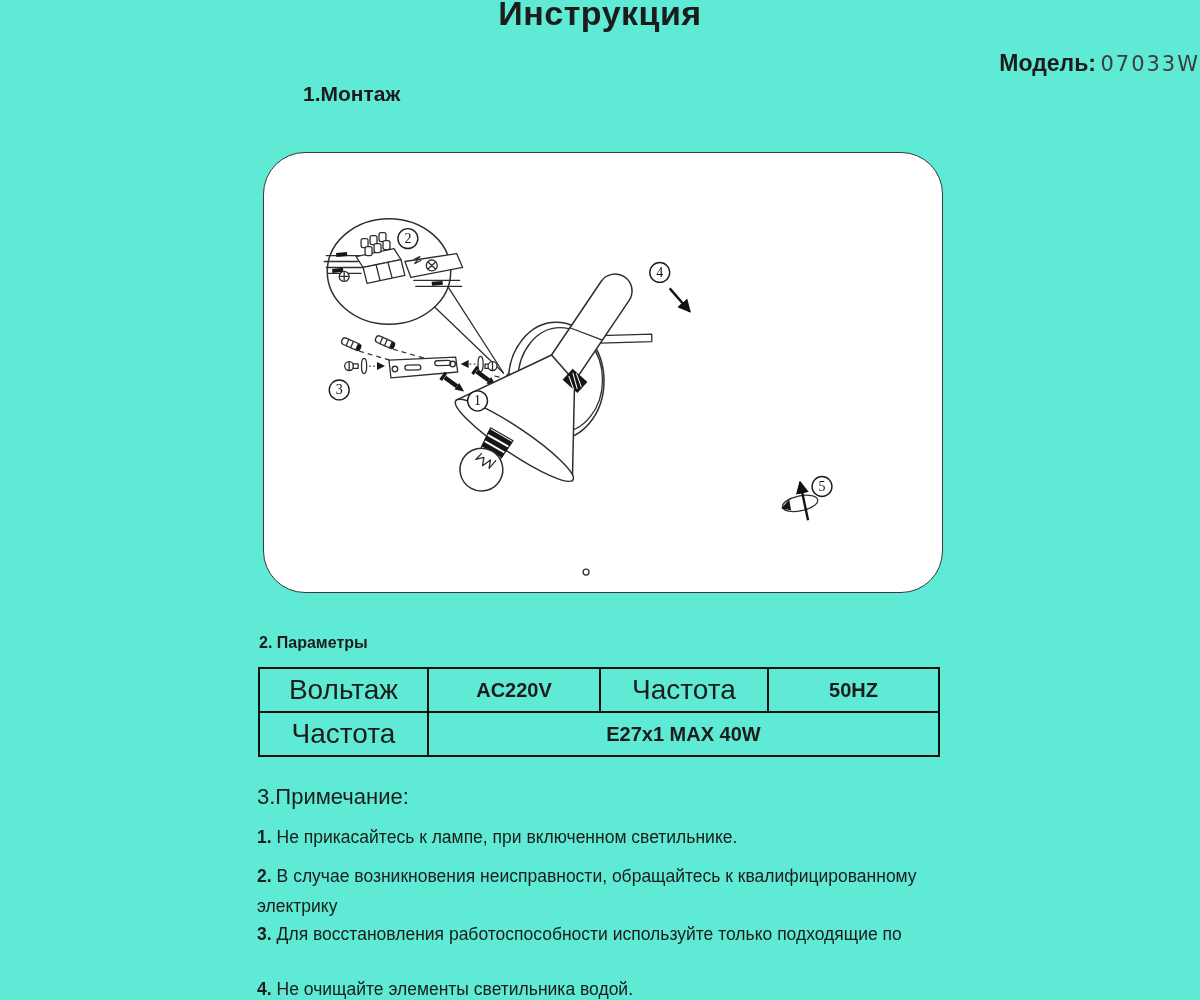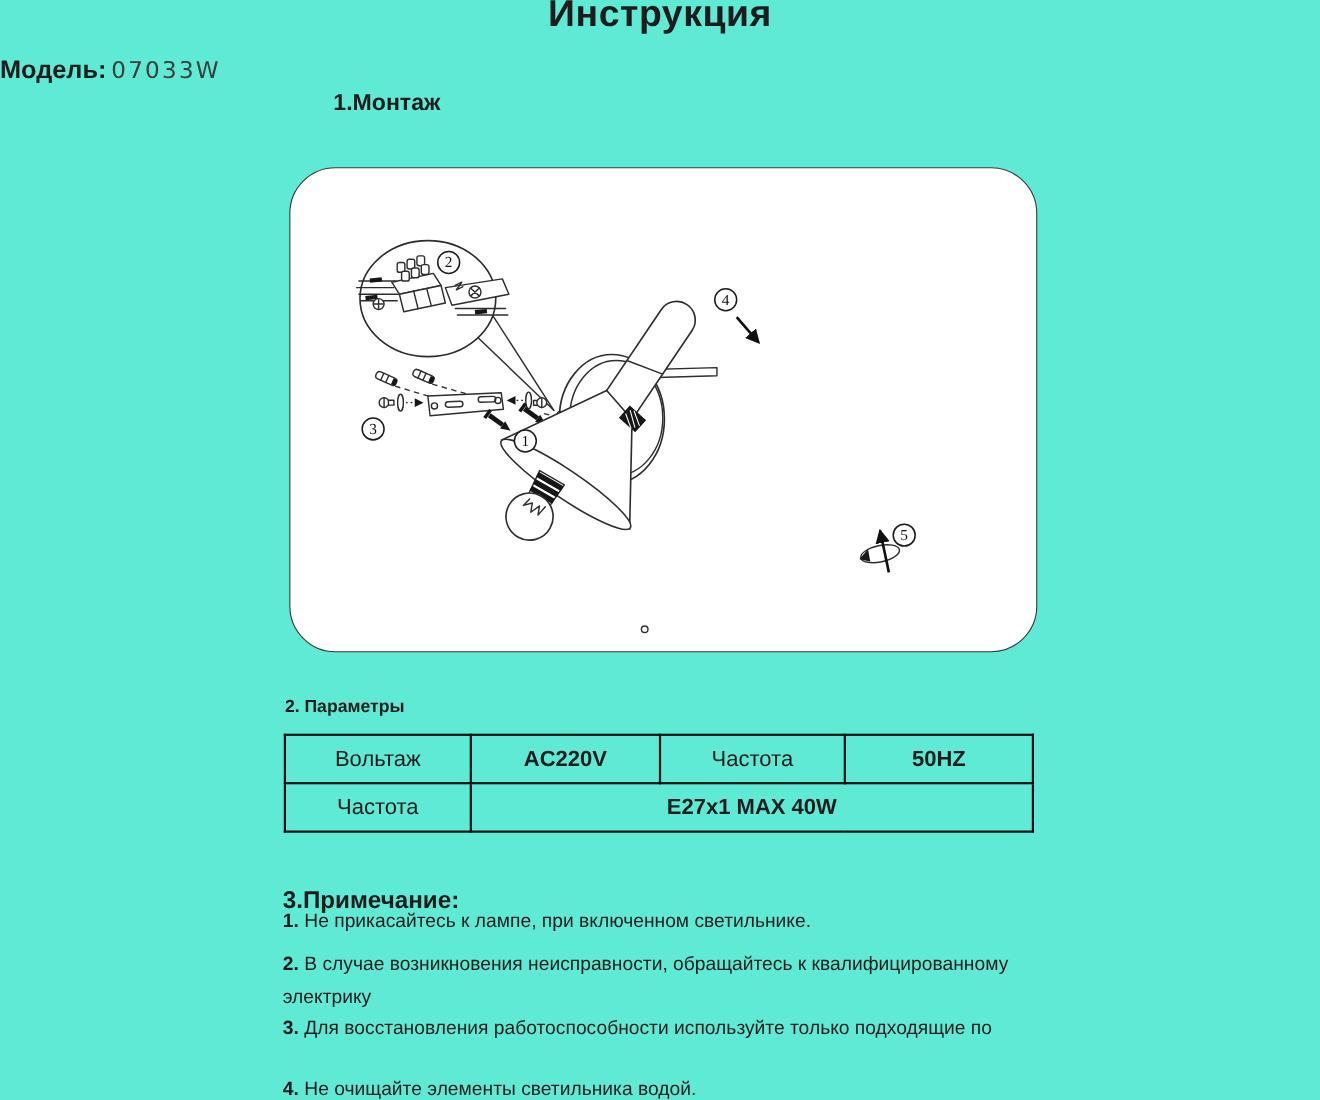--- a/index.html
+++ b/index.html
@@ -1,38 +1,38 @@
 <!DOCTYPE html>
 <html><head>
 <meta charset="utf-8">
 <style>
   html,body{margin:0;padding:0;background:#fff;}
   body{font-family:"Liberation Sans","DejaVu Sans",sans-serif;color:#1c1c1c;}
   .page{position:relative;width:1200px;height:1000px;background:#5eead4;overflow:hidden;}
 
   .title{position:absolute;top:-6px;left:0;width:100%;text-align:center;
          font-size:34px;font-weight:700;letter-spacing:.5px;}
-  .model-line{position:absolute;top:50px;left:0;width:100%;text-align:left;}
+  .model-line{position:absolute;top:50px;left:0;width:100%;text-align:right;}
   .model-label{font-size:23px;font-weight:700;}
   .model-value{font-family:"DejaVu Sans",sans-serif;font-size:21px;color:#3d3d3d;letter-spacing:2px;}
 
   .h-montage{position:absolute;left:259px;top:82px;font-size:21px;font-weight:700;margin-left:44px;}
   .diagram{position:absolute;left:263px;top:152px;width:680px;height:441px;
            border:1.6px solid #3a3a3a;border-radius:42px;box-sizing:border-box;background:#fff;}
   .diagram svg{display:block;width:100%;height:100%;}
 
   .h-params{position:absolute;left:259px;top:634px;font-size:16px;font-weight:700;}
   .param-table{position:absolute;left:258px;top:667px;border-collapse:collapse;table-layout:fixed;}
   .param-table td{border:2.2px solid #111;text-align:center;vertical-align:middle;
-                  height:42px;padding:0;font-size:20px;}
+                  height:42px;padding:0;font-size:28px;}
   .param-table td.val{font-weight:700;font-size:20px;}
   .c1{width:167px}.c2{width:170px}.c3{width:166px}.c4{width:169px}
   .pow-label{font-size:21px;}
 
-  .h-notes{position:absolute;left:257px;top:784px;font-size:22px;font-weight:700;margin-top:21px;}
+  .h-notes{position:absolute;left:257px;top:784px;font-size:22px;font-weight:400;}
   .note{position:absolute;left:257px;width:700px;font-size:17.5px;line-height:30px;}
   .note b{margin-right:5px;}
   .n1{top:822px}.n2{top:861px}.n3{top:919px}.n4{top:974px}
 
   
   .st{stroke:#2e2e2e;stroke-width:1.3;fill:none;stroke-linecap:round;stroke-linejoin:round;}
   .fw{stroke:#2e2e2e;stroke-width:1.3;fill:#fff;stroke-linejoin:round;}
   .fw2{stroke:#2e2e2e;stroke-width:1.5;fill:#fff;}
   .blk{fill:#161616;stroke:none;}
   .dsh{stroke:#2e2e2e;stroke-width:1.2;fill:none;stroke-dasharray:5 4;}

